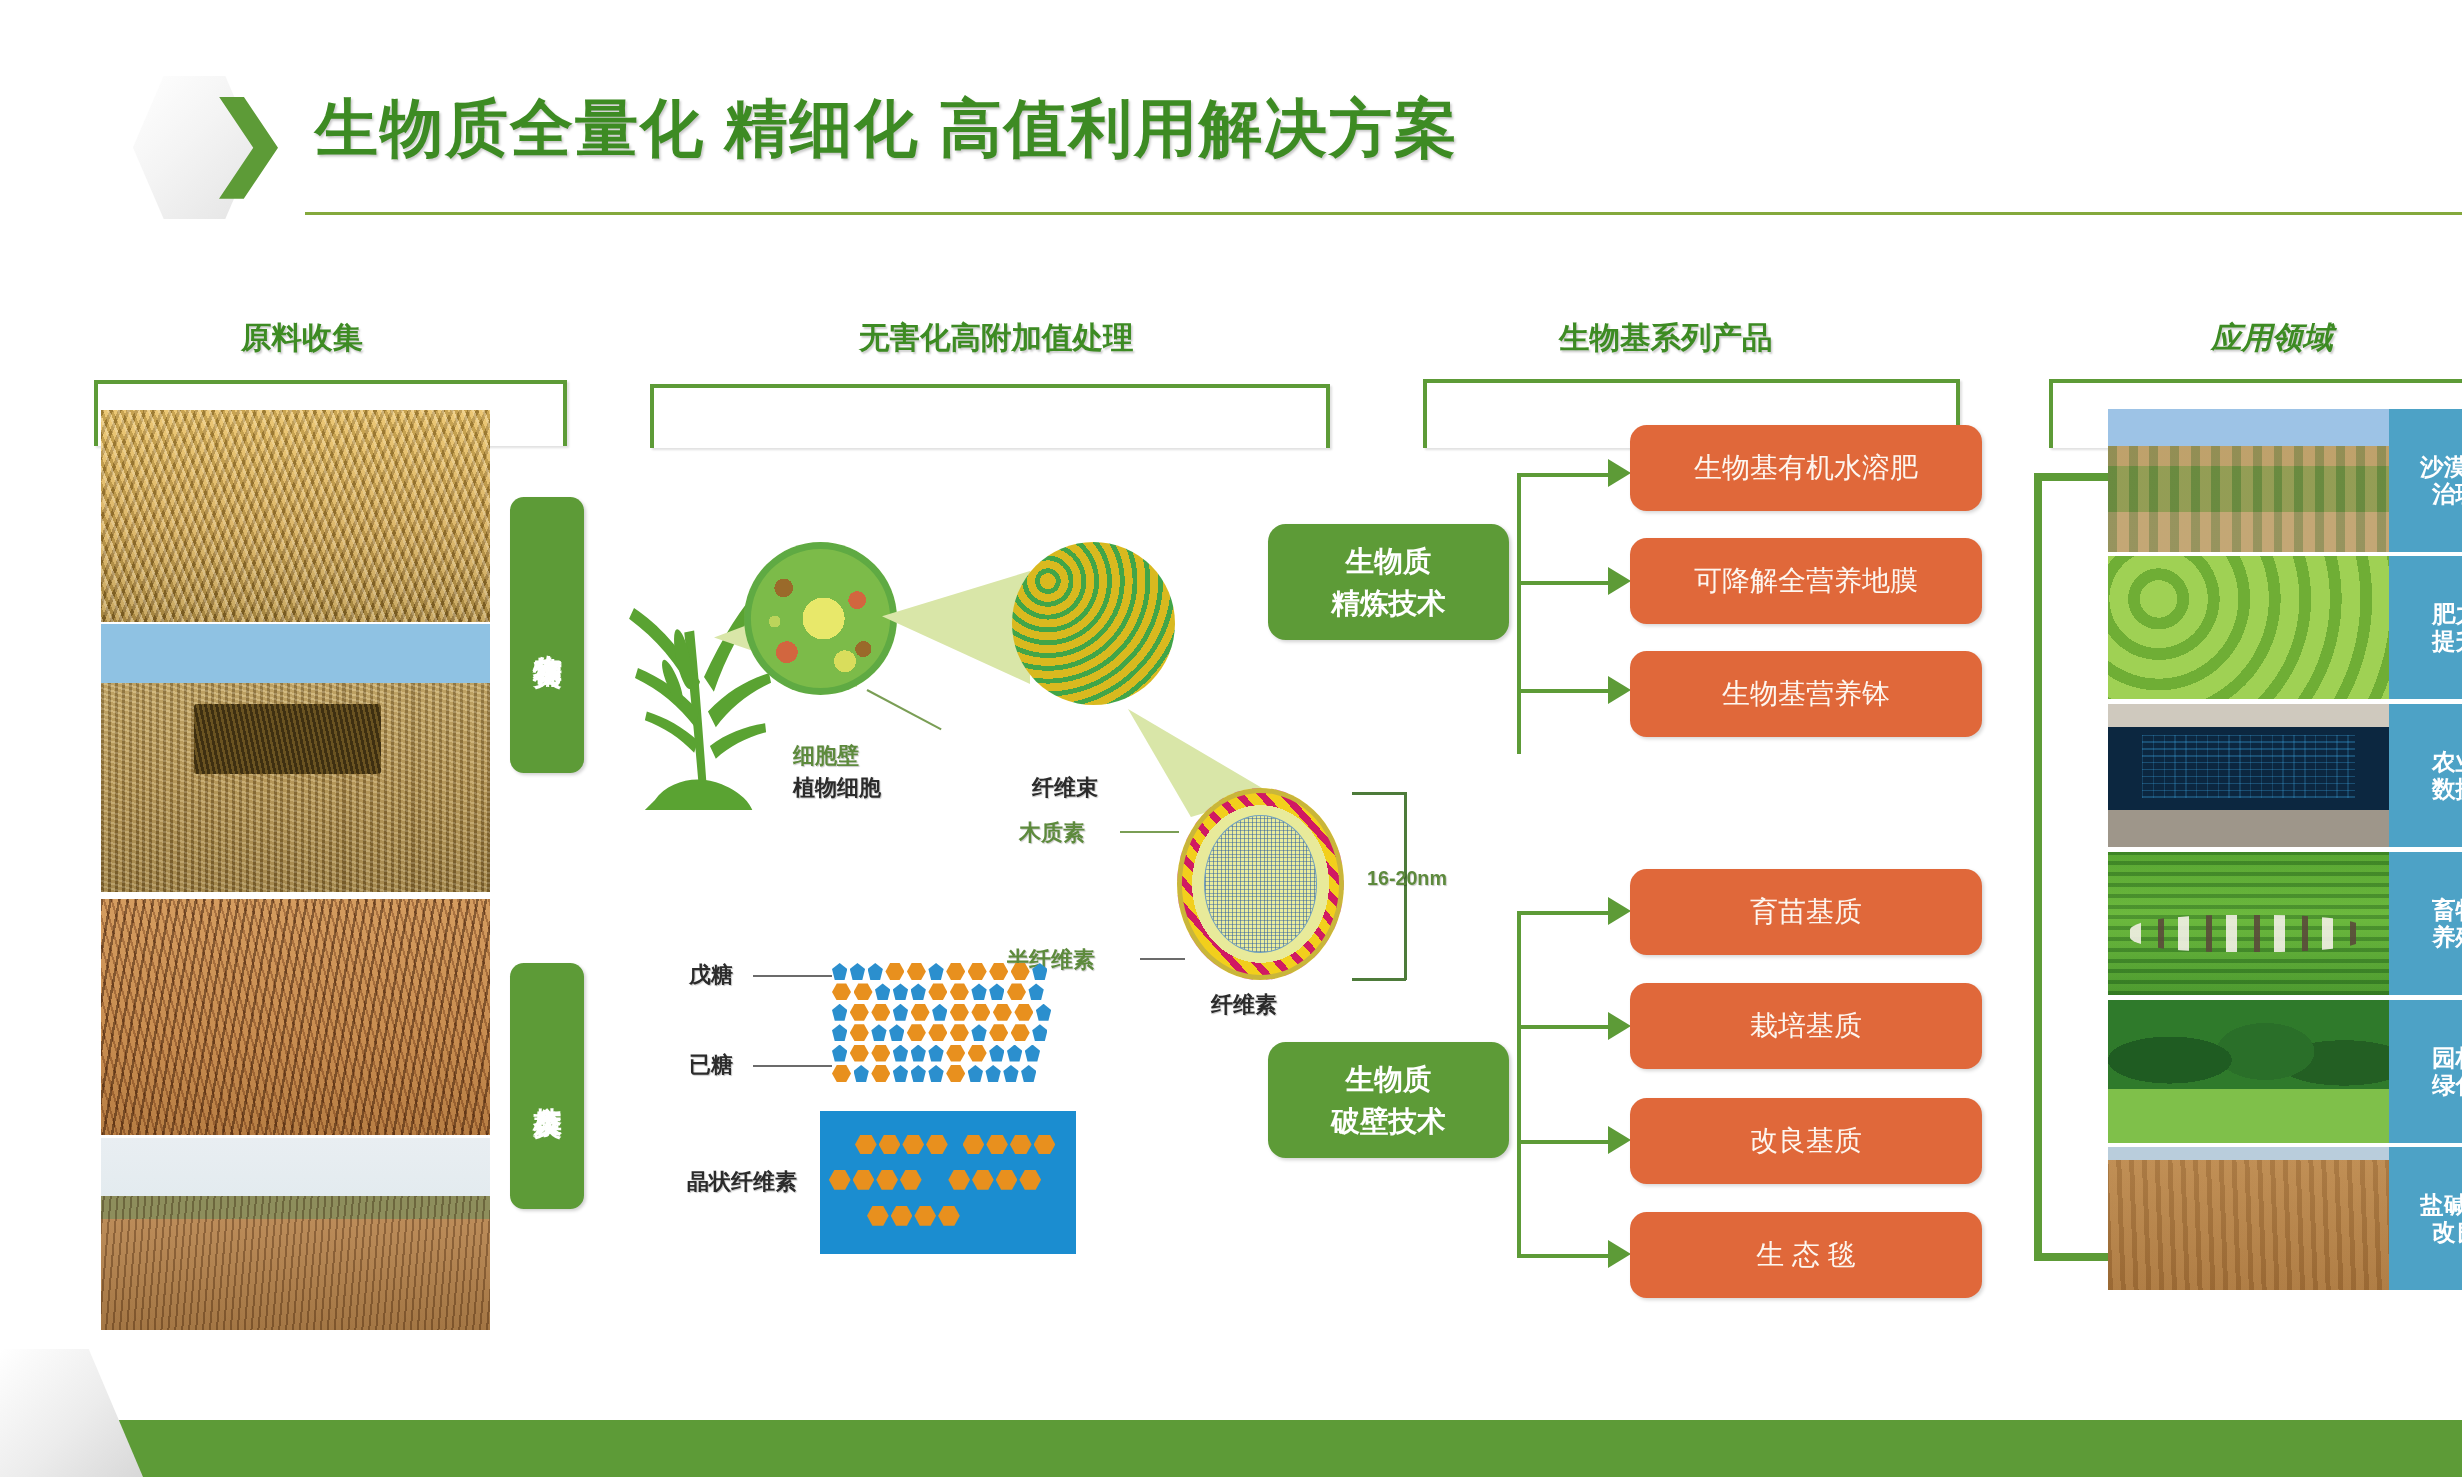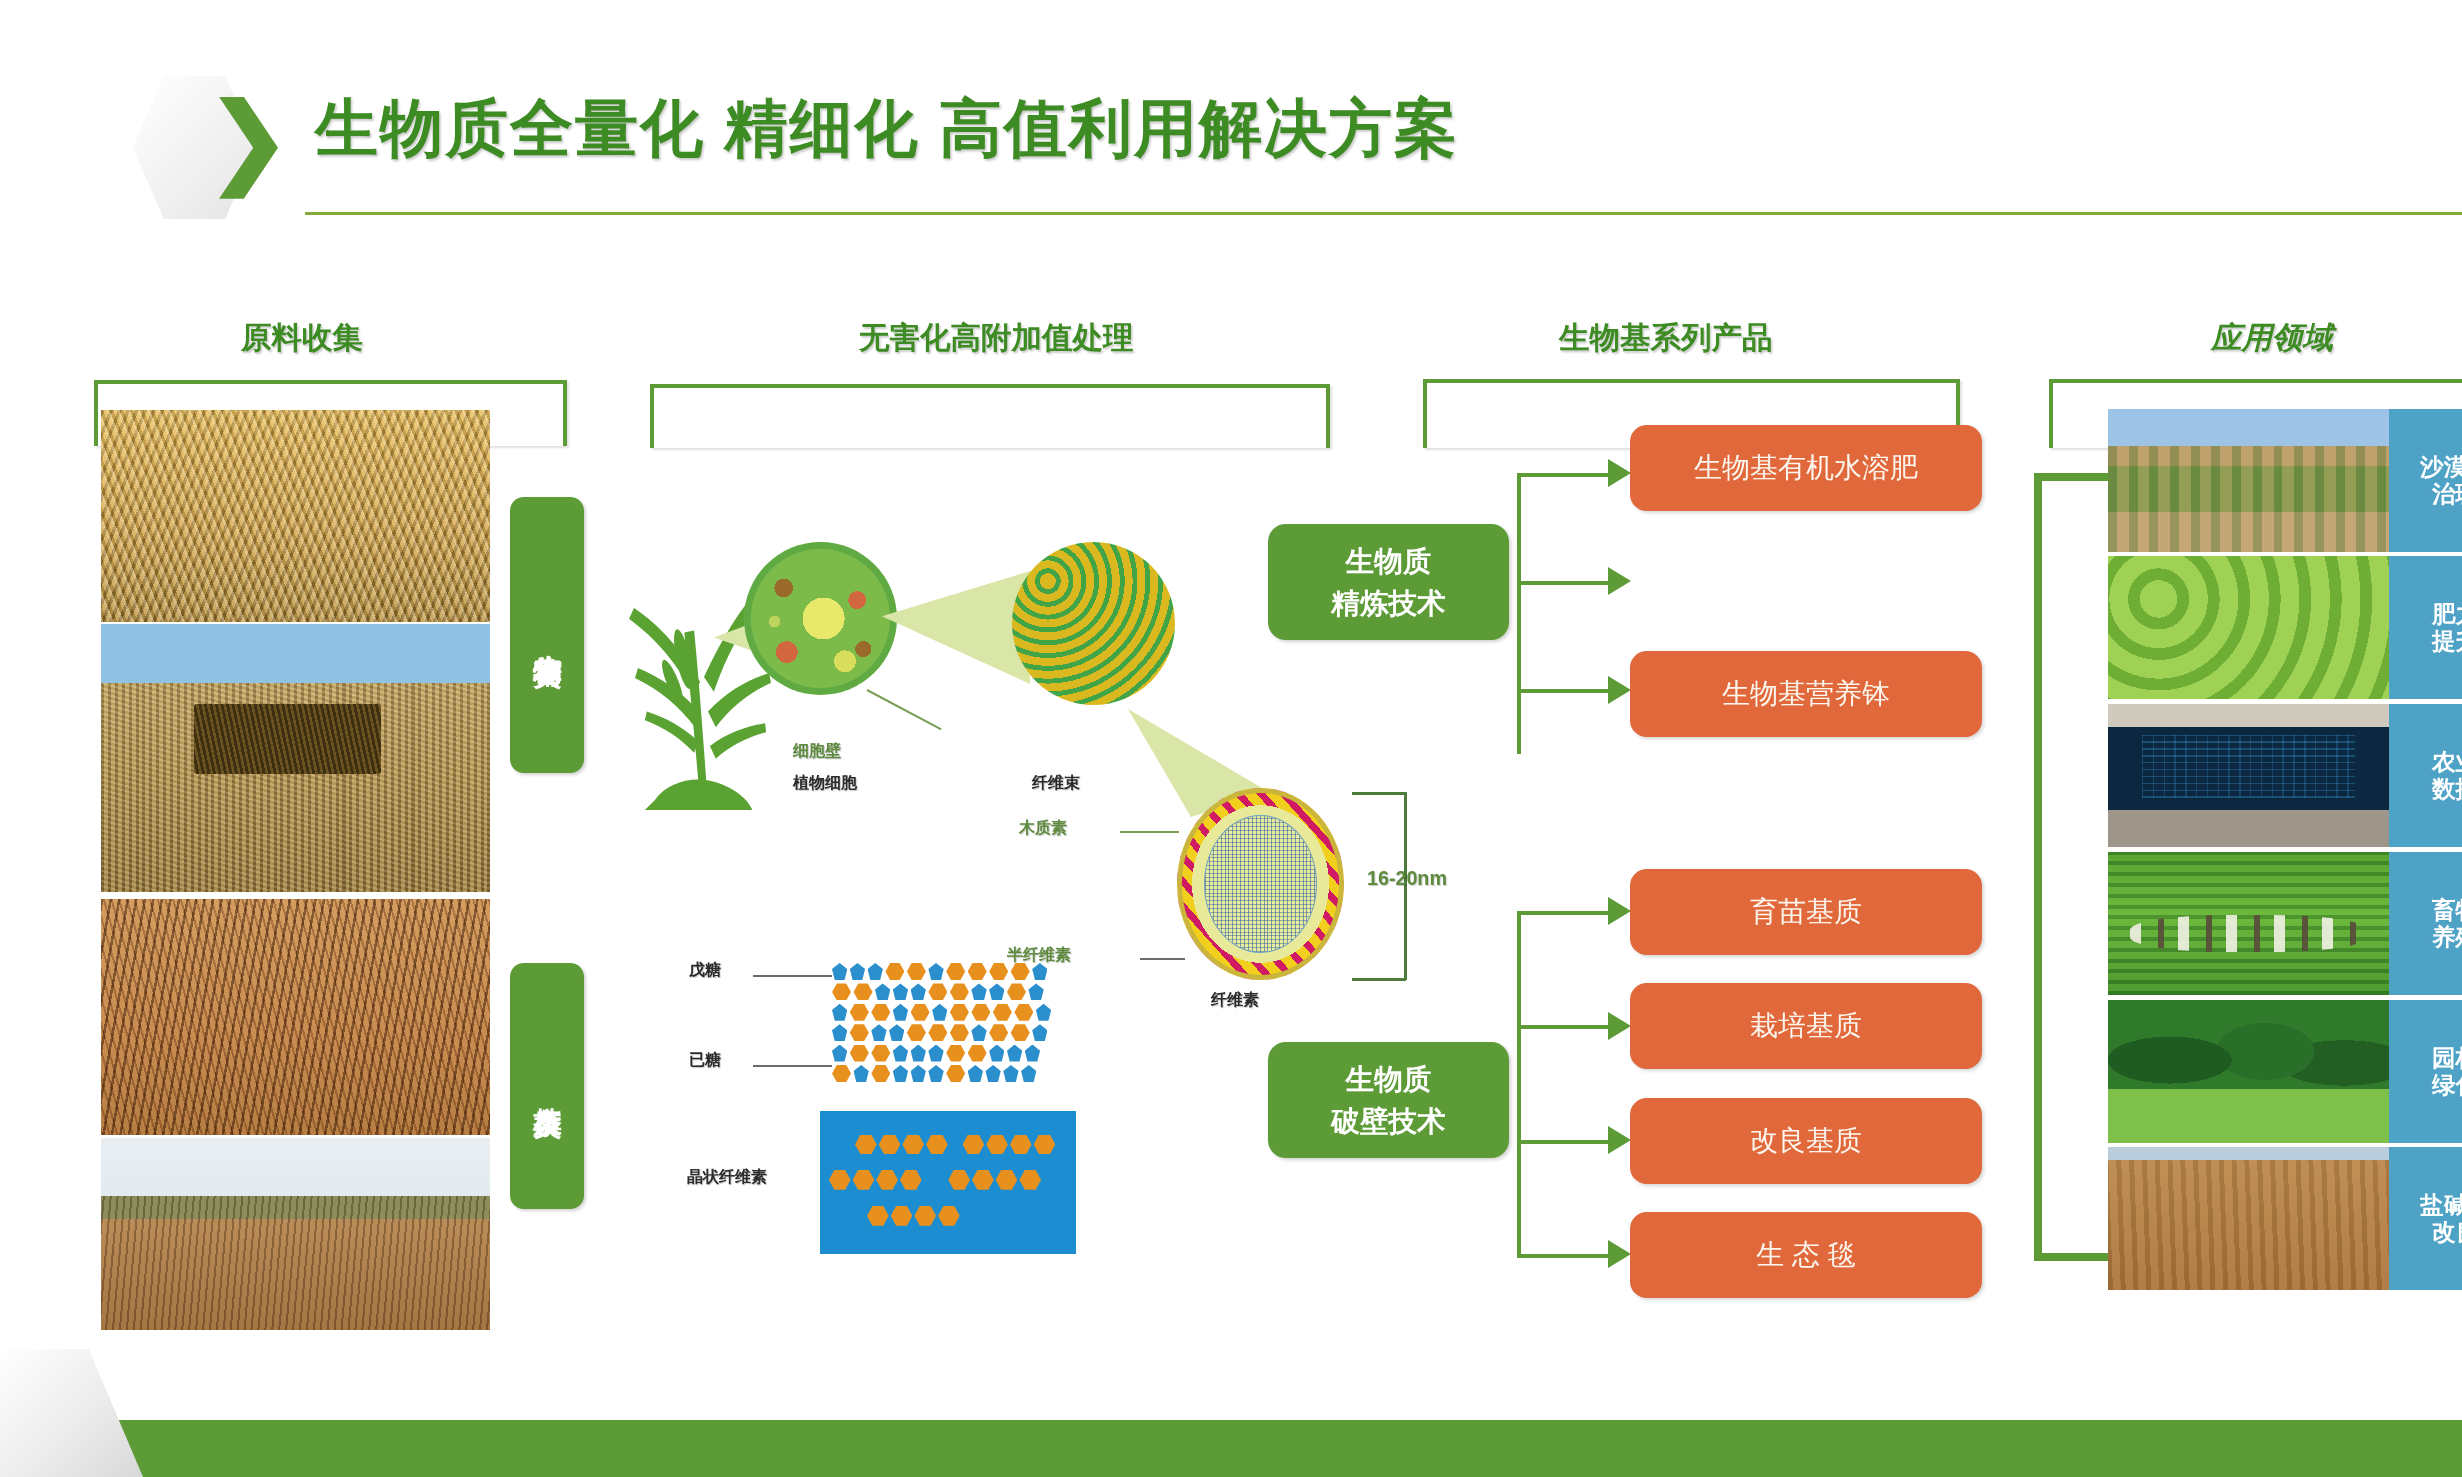--- a/index.html
+++ b/index.html
@@ -124,21 +124,21 @@
     position:absolute; left:16%; top:14%; width:68%; height:72%;
     border-radius:50%;
     background:
       repeating-linear-gradient(90deg, rgba(40,90,160,.55) 0 1px, transparent 1px 3.9px),
       repeating-linear-gradient(0deg, rgba(40,90,160,.45) 0 1px, transparent 1px 3.9px),
       #e9ec9e;
     border:1.5px solid #6fa0c0;
   }
   .dim-line { position:absolute; background:#4d7b3a; }
   .sci-label {
-    position:absolute; font-size:16px; font-weight:bold; color:#2b2b2b;
+    position:absolute; font-size:22px; font-weight:bold; color:#2b2b2b;
     white-space:nowrap; text-shadow:1px 1px 1px rgba(0,0,0,.22);
   }
   .sci-label.green { color:#5d8a3c; }
   .leader { position:absolute; background:#6b6b6b; height:2px; }
   .leader.g { background:#7a9e55; }
 
   
   .sugar-rows { position:absolute; }
   .sugar-row { display:flex; gap:2.5px; margin-bottom:3.4px; }
   .hexg {
@@ -447,20 +447,21 @@
   <div class="conn-h" style="left:1517px; top:911px; width:94px;"></div>
   <div class="conn-h" style="left:1517px; top:1025px; width:94px;"></div>
   <div class="conn-h" style="left:1517px; top:1140px; width:94px;"></div>
   <div class="conn-h" style="left:1517px; top:1254px; width:94px;"></div>
   <div class="arrow-head" style="left:1608px; top:897px;"></div>
   <div class="arrow-head" style="left:1608px; top:1012px;"></div>
   <div class="arrow-head" style="left:1608px; top:1126px;"></div>
   <div class="arrow-head" style="left:1608px; top:1240px;"></div>
 
   <div class="prod-box" style="left:1630px; top:425px;  width:352px; height:86px;">生物基有机水溶肥</div>
+  <div class="prod-box" style="left:1630px; top:538px; width:352px; height:86px;">可降解全营养地膜</div>
   <div class="prod-box" style="left:1630px; top:651px; width:352px; height:86px;">生物基营养钵</div>
 
   <div class="prod-box" style="left:1630px; top:869px; width:352px; height:86px;">育苗基质</div>
   <div class="prod-box" style="left:1630px; top:983px; width:352px; height:86px;">栽培基质</div>
   <div class="prod-box" style="left:1630px; top:1098px; width:352px; height:86px;">改良基质</div>
   <div class="prod-box" style="left:1630px; top:1212px; width:352px; height:86px;">生 态 毯</div>
 
   <div class="conn-v" style="left:2034px; top:473px; height:788px; width:7.9px;"></div>
   <div class="conn-h" style="left:2034px; top:473px;  width:74px; height:7.9px;"></div>
   <div class="conn-h" style="left:2034px; top:1253px; width:74px; height:7.9px;"></div>

